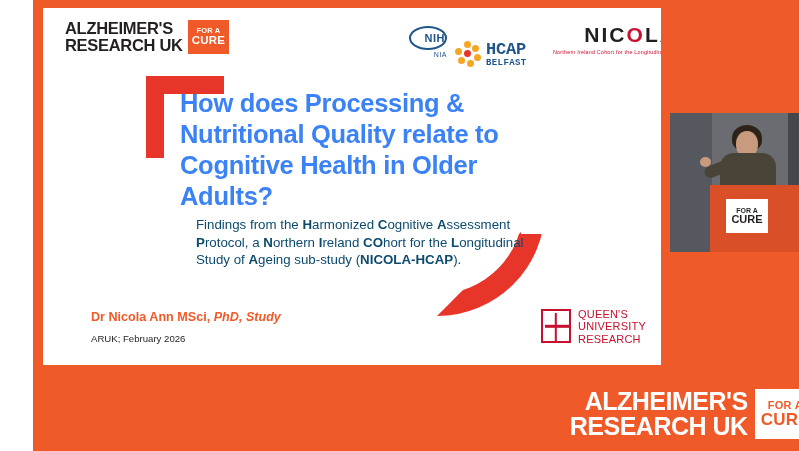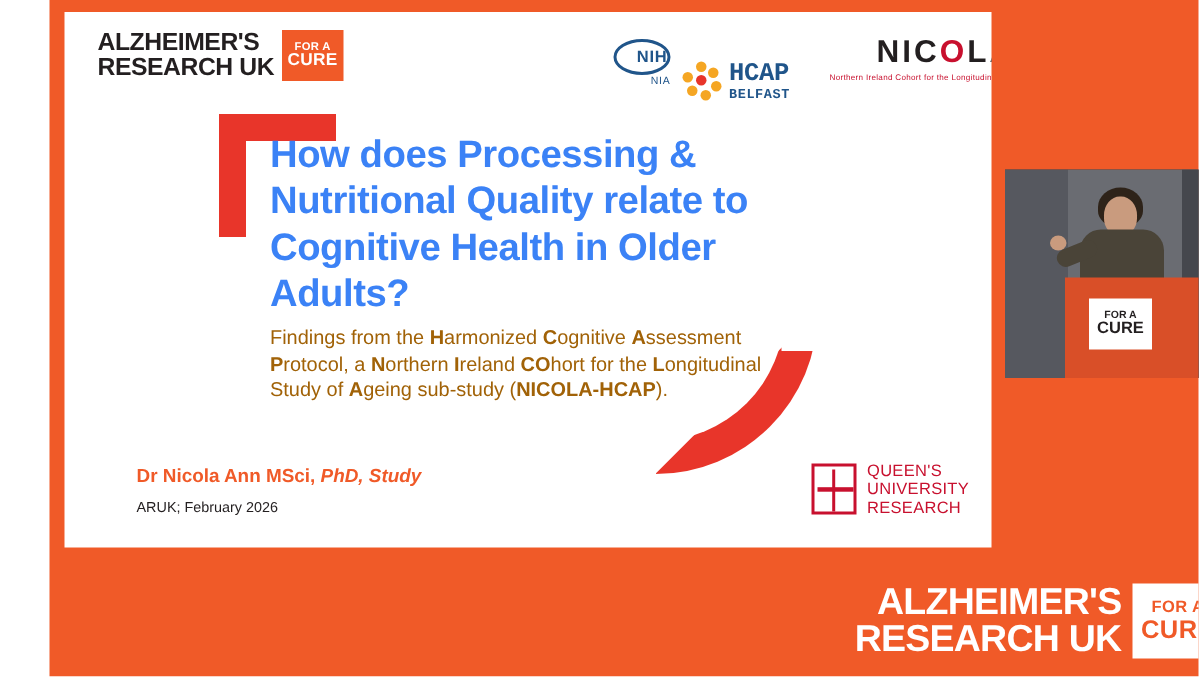--- a/index.html
+++ b/index.html
@@ -201,25 +201,25 @@
     width: 370px;
     font-size: 25.5px;
     font-weight: bold;
     color: #3b82f6;
     line-height: 1.21;
     letter-spacing: -0.3px;
   }
   
   .slide-body {
     position: absolute;
-    left: 137px;
+    left: 153px;
     top: 208px;
     width: 350px;
     font-size: 13.3px;
-    color: #a16207;
+    color: #0c4a6e;
     line-height: 1.33;
   }
   .slide-body b { font-weight: bold; }
   
   .author {
     position: absolute;
     left: 48px;
     top: 302px;
     font-size: 12.6px;
     font-weight: bold;

